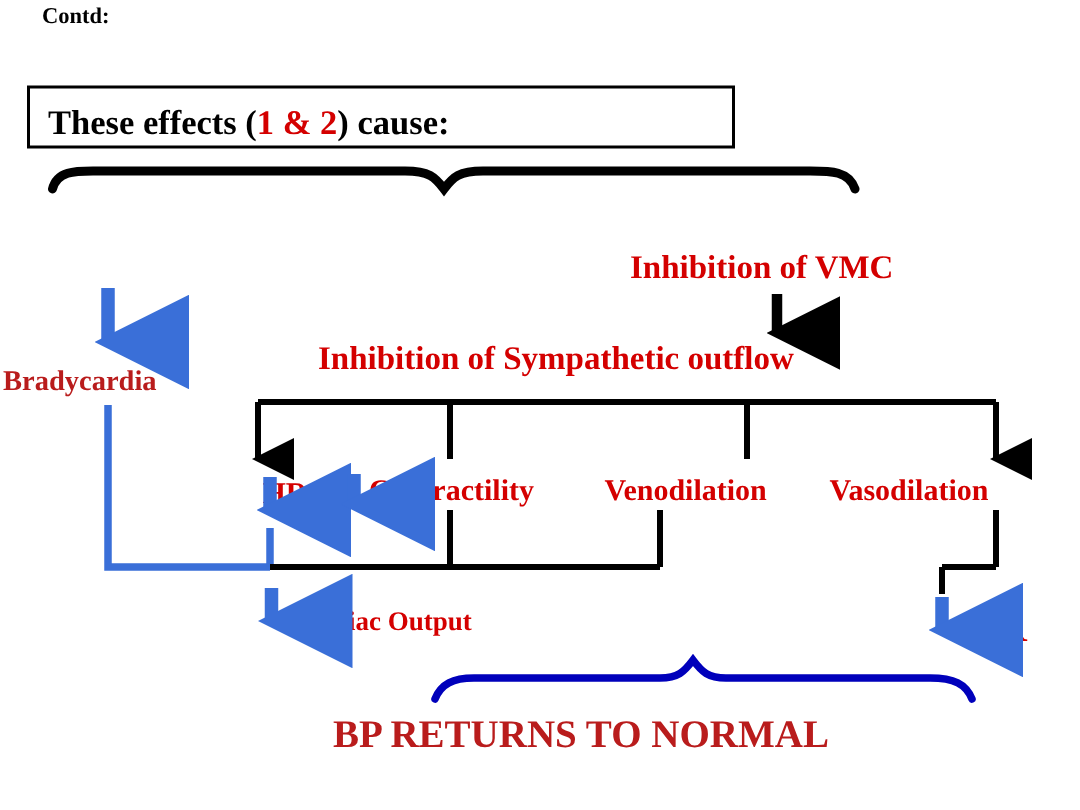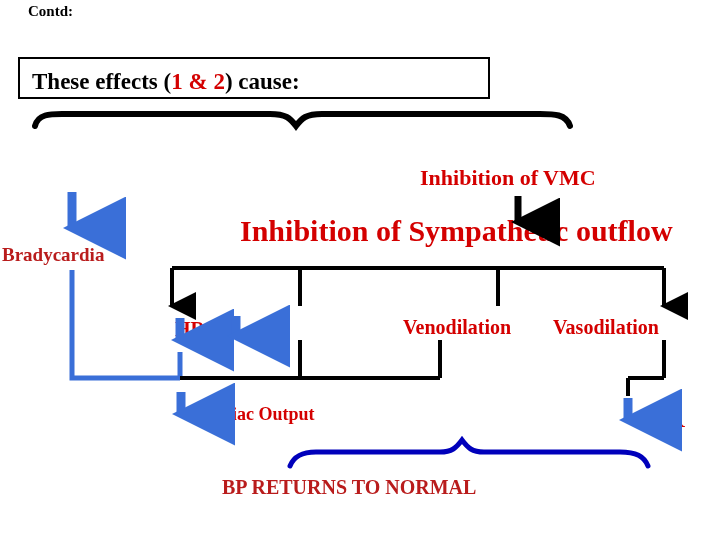--- a/index.html
+++ b/index.html
@@ -94,34 +94,35 @@
 
   <div id="title-box">
     <div id="title-text"><span>These effects (</span><span class="red">1 &amp; 2</span><span>) cause:</span></div>
   </div>
 
 
   <div class="txt black-lbl" style="left:2px; top:245px; font-size:19px;">Bradycardia</div>
 
   <div class="txt red-lbl" style="left:379px; top:167px; font-size:22px;margin-left:41px;">Inhibition of VMC</div>
 
-  <div class="txt red-lbl" style="left:212px; top:216px; font-size:30px;margin-left:28px;">Inhibition of Sympathetic outflow</div>
+  <div class="txt red-lbl" style="left:212px; top:228px; font-size:22px;">Inhibition of Sympathetic outflow</div>
 
   <div class="txt red-lbl" style="left:175px; top:319px; font-size:20px;">HR</div>
 
+  <div class="txt red-lbl" style="left:246px; top:317px; font-size:20px;">Contractility</div>
 
   <div class="txt red-lbl" style="left:403px; top:317px; font-size:20px;">Venodilation</div>
 
   <div class="txt red-lbl" style="left:553px; top:317px; font-size:20px;">Vasodilation</div>
 
   <div class="txt red-lbl" style="left:192px; top:405px; font-size:18px;">Cardiac Output</div>
 
   <div class="txt red-lbl" style="left:650px; top:406px; font-size:26px;">PR</div>
 
-  <div class="txt black-lbl" style="left:222px; top:477px; font-size:20px;font-family:Liberation Serif, serif;">BP RETURNS TO NORMAL</div>
+  <div class="txt black-lbl" style="left:222px; top:477px; font-size:26px;font-family:Liberation Serif, serif;">BP RETURNS TO NORMAL</div>
 
   <svg class="overlay" viewBox="0 0 720 540">
     <defs>
       <marker id="arrow-blue" markerWidth="7" markerHeight="7" refX="3.5" refY="6" orient="auto" markerUnits="strokeWidth">
         <path d="M0,0 L7,0 L3.5,7 Z" fill="#3a6fd8"></path>
       </marker>
       <marker id="arrow-black" markerWidth="7" markerHeight="7" refX="3.5" refY="6" orient="auto" markerUnits="strokeWidth">
         <path d="M0,0 L7,0 L3.5,7 Z" fill="#000000"></path>
       </marker>
     </defs>

